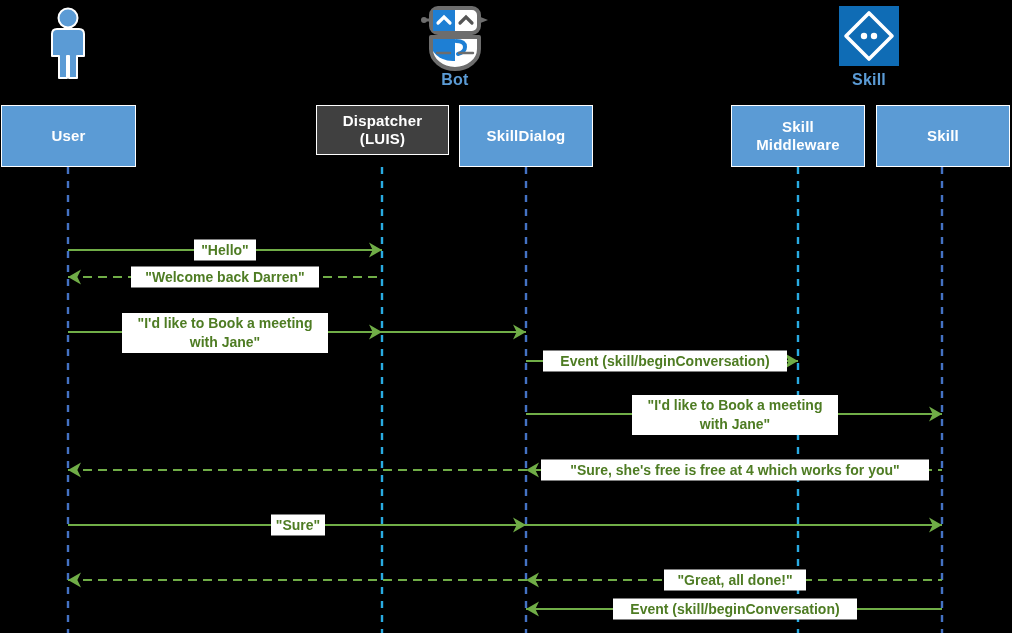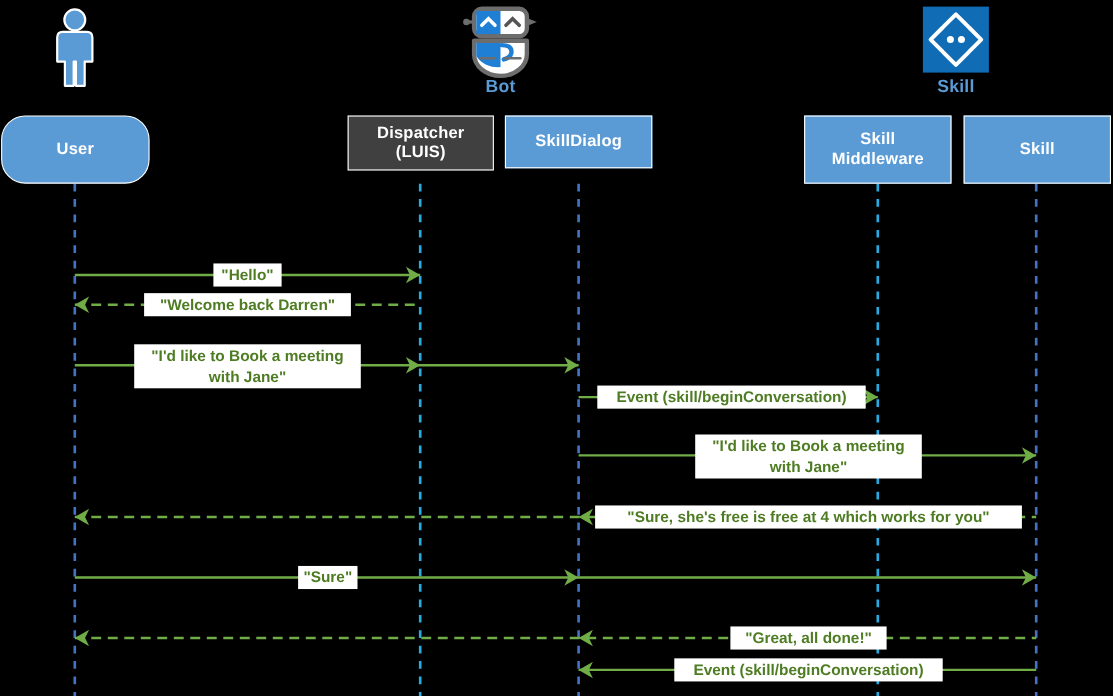--- a/index.html
+++ b/index.html
@@ -130,28 +130,28 @@
           <path d="M858,48 l11,11 l11,-11" fill="none" stroke="#ffffff" stroke-width="3.6" stroke-linecap="round" stroke-linejoin="round"></path>
           <path d="M857,25 l-11,11 l11,11" fill="none" stroke="#ffffff" stroke-width="3.6" stroke-linecap="round" stroke-linejoin="round"></path>
           <path d="M881,25 l11,11 l-11,11" fill="none" stroke="#ffffff" stroke-width="3.6" stroke-linecap="round" stroke-linejoin="round"></path>
           <circle cx="864" cy="36" r="3.2" fill="#ffffff"></circle>
           <circle cx="874" cy="36" r="3.2" fill="#ffffff"></circle>
         </g>
       </g>
   </svg>
 
   <div id="participants-layer">
-      <div class="pbox" style="left: 1px; top: 105px; width: 135px; height: 62px; background: rgb(91, 155, 213); border-color: rgb(255, 255, 255); border-radius: 22px;">
+      <div class="pbox" style="left: 1px; top: 105px; width: 135px; height: 62px; background: rgb(91, 155, 213); border-color: rgb(255, 255, 255);">
         <span>User</span>
       </div>
       <div class="pbox" style="left: 316px; top: 105px; width: 133px; height: 50px; background: #404040; border-color: rgb(255, 255, 255); justify-content: flex-end;">
         <span>Dispatcher
 (LUIS)</span>
       </div>
-      <div class="pbox" style="left: 459px; top: 105px; width: 134px; height: 48px; background: rgb(91, 155, 213); border-color: rgb(255, 255, 255);">
+      <div class="pbox" style="left: 459px; top: 105px; width: 134px; height: 62px; background: rgb(91, 155, 213); border-color: rgb(255, 255, 255);">
         <span>SkillDialog</span>
       </div>
       <div class="pbox" style="left: 731px; top: 105px; width: 134px; height: 62px; background: rgb(91, 155, 213); border-color: rgb(255, 255, 255);">
         <span>Skill
 Middleware</span>
       </div>
       <div class="pbox" style="left: 876px; top: 105px; width: 134px; height: 62px; background: rgb(91, 155, 213); border-color: rgb(255, 255, 255);">
         <span>Skill</span>
       </div>
     </div>

